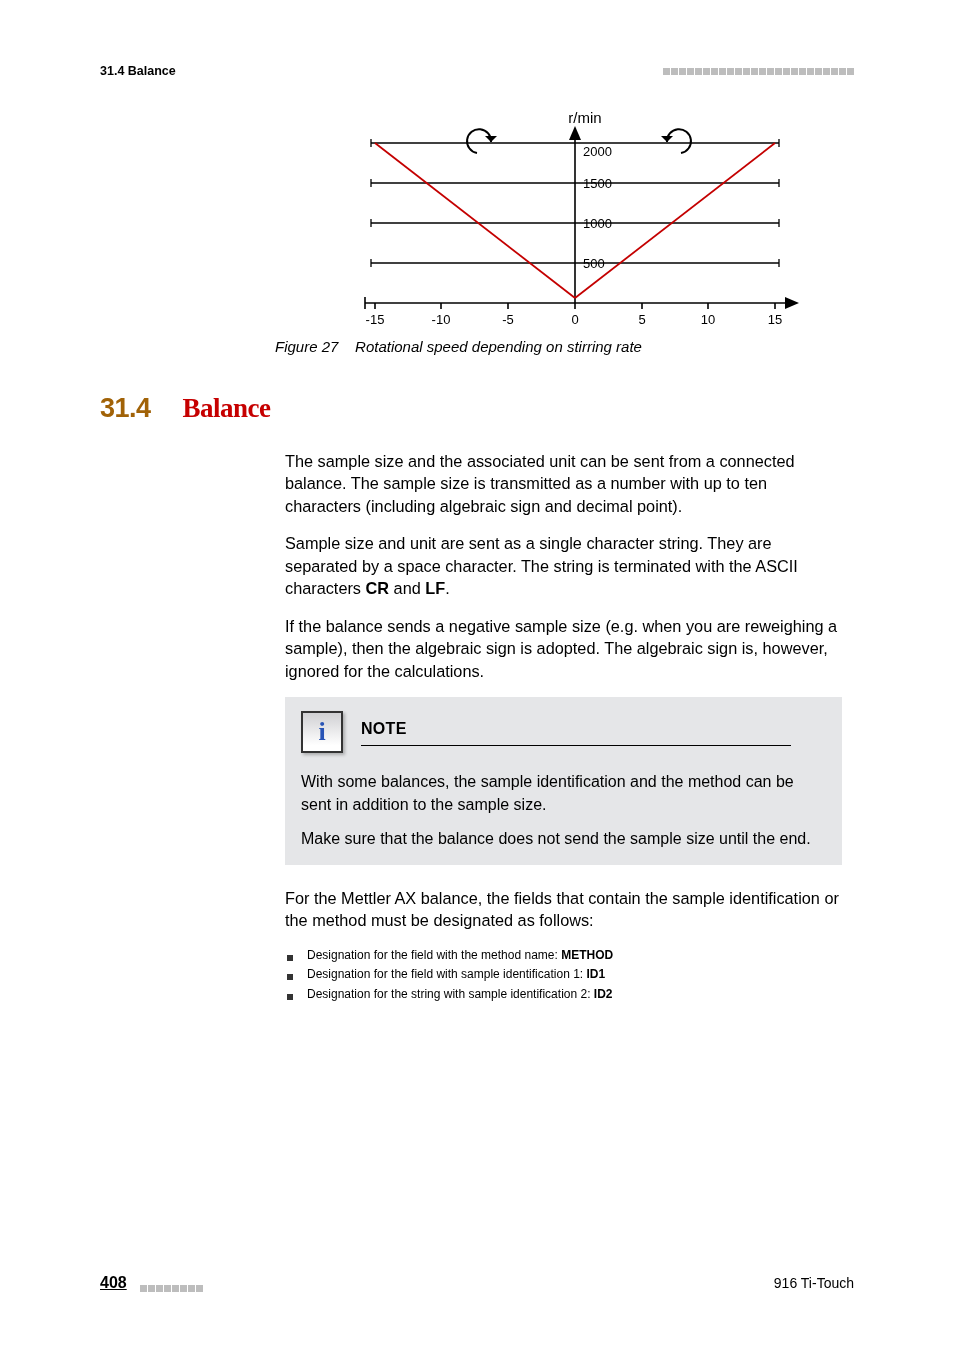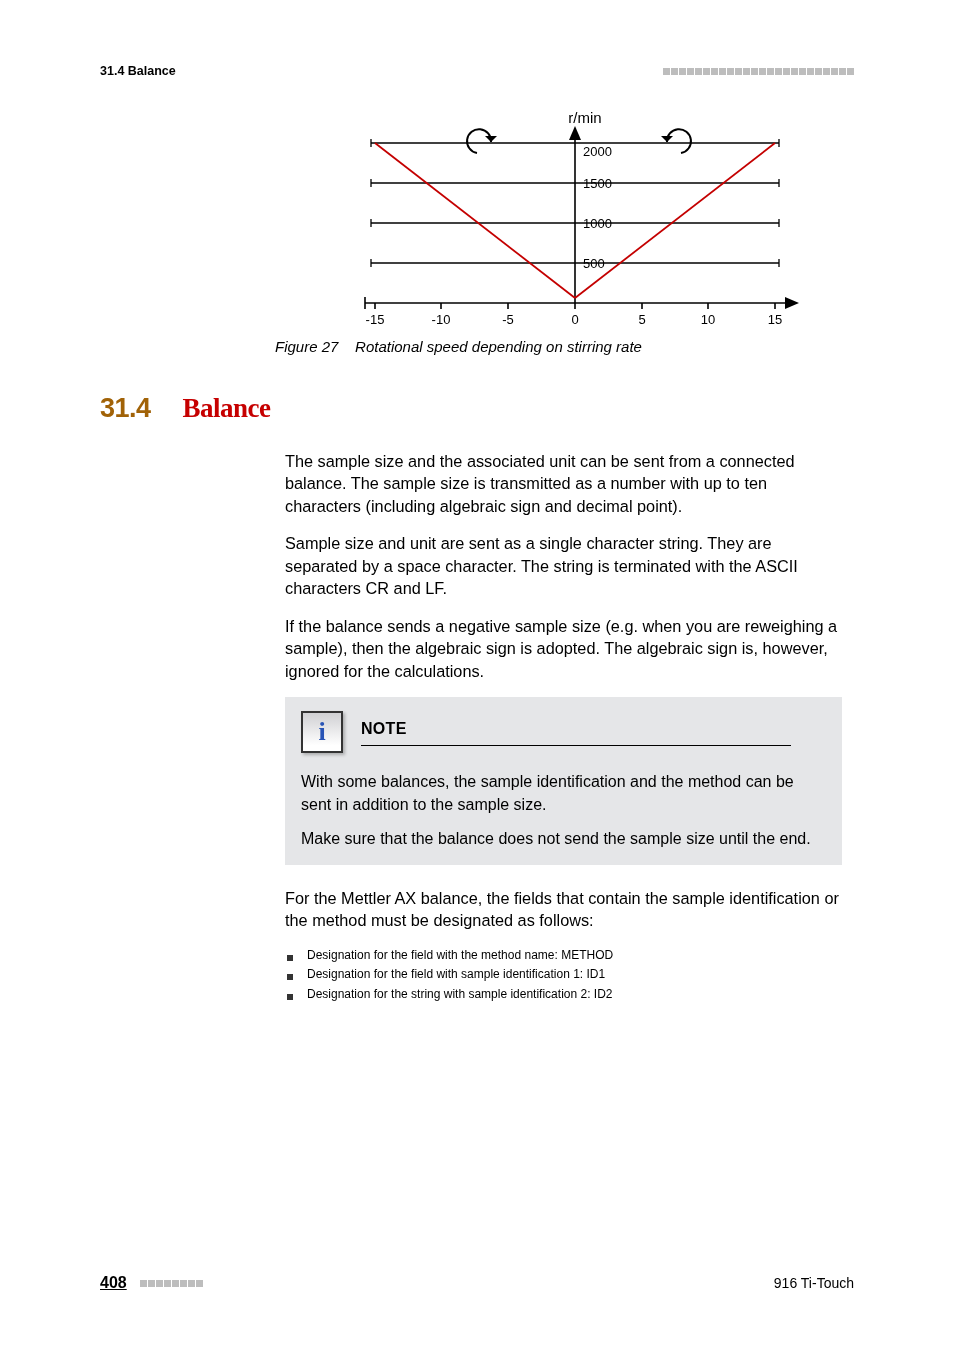--- a/index.html
+++ b/index.html
@@ -59,21 +59,21 @@
     font-family: Liberation Serif, serif;
     letter-spacing: -0.5px;
   }
   .body {
     margin-left: 185px;
     width: 557px;
     font-size: 16.3px;
     line-height: 1.38;
   }
   .body p { margin-bottom: 15px; }
-  .body b { font-weight: 400; }
+  .body b { font-weight: 700; }
   .note-box {
     background: #e5e6e8;
     padding: 14px 16px 14px 16px;
     margin-top: 4px;
     margin-bottom: 22px;
   }
   .note-head-row {
     display: flex;
     align-items: center;
     gap: 18px;
@@ -117,21 +117,21 @@
     left:2px; top:8px;
     width:6px; height:6px;
     background:#333;
   }
   .footer {
     position:absolute;
     bottom: 58px;
     left: 100px; right: 100px;
     display:flex; justify-content:space-between; align-items:center;
   }
-  .footer-left { display:flex; align-items:center; gap:13px;text-decoration:underline; }
+  .footer-left { display:flex; align-items:flex-end; gap:13px;text-decoration:underline; }
   .page-no { font-weight:800; font-size:16px; }
   .footer-sq-row { display:flex; gap:1px; }
   .footer-right { font-size: 14px; }
 </style>
 </head>
 <body>
 
 <div class="page">
   <div class="header-row">
     <div class="header-left">31.4 Balance</div>

